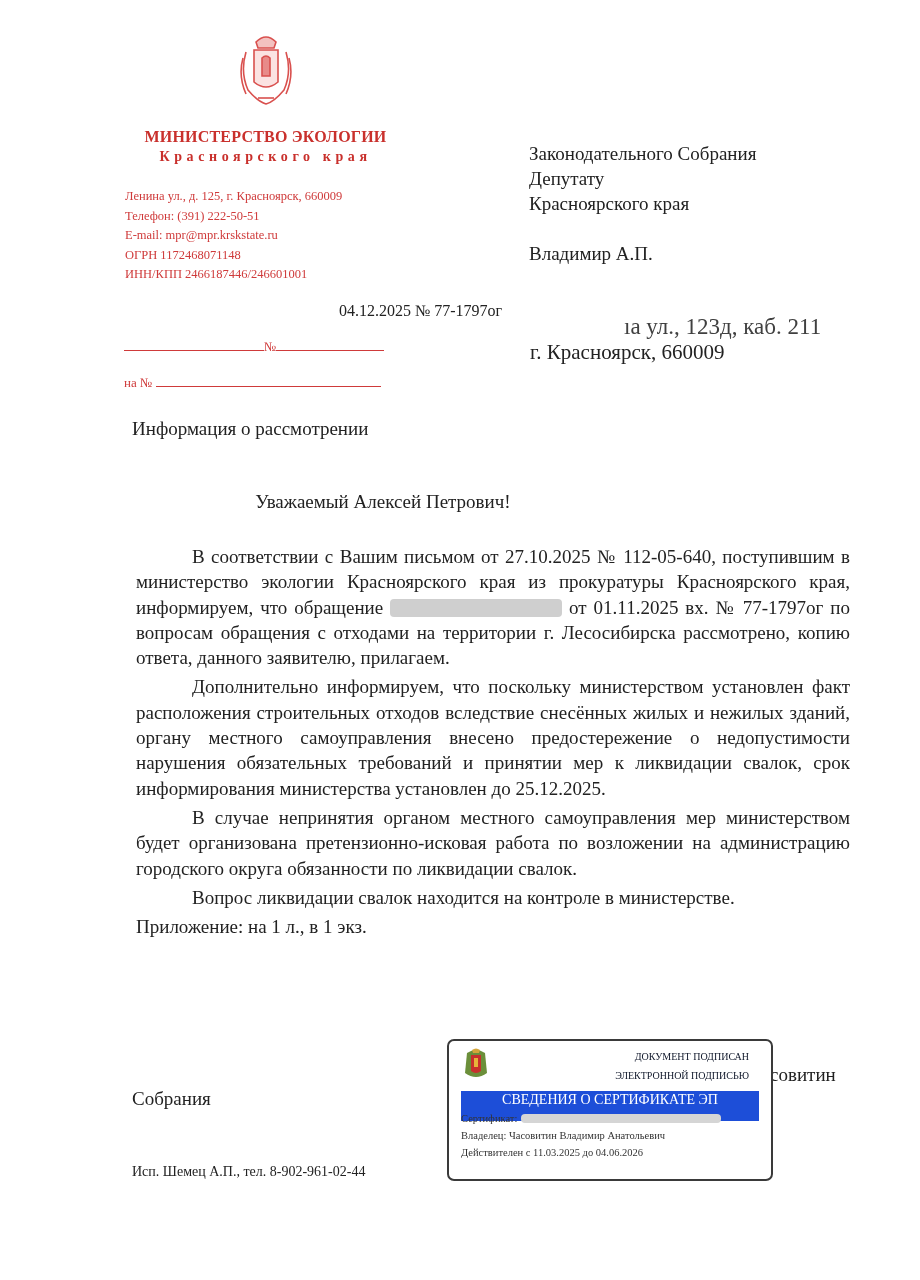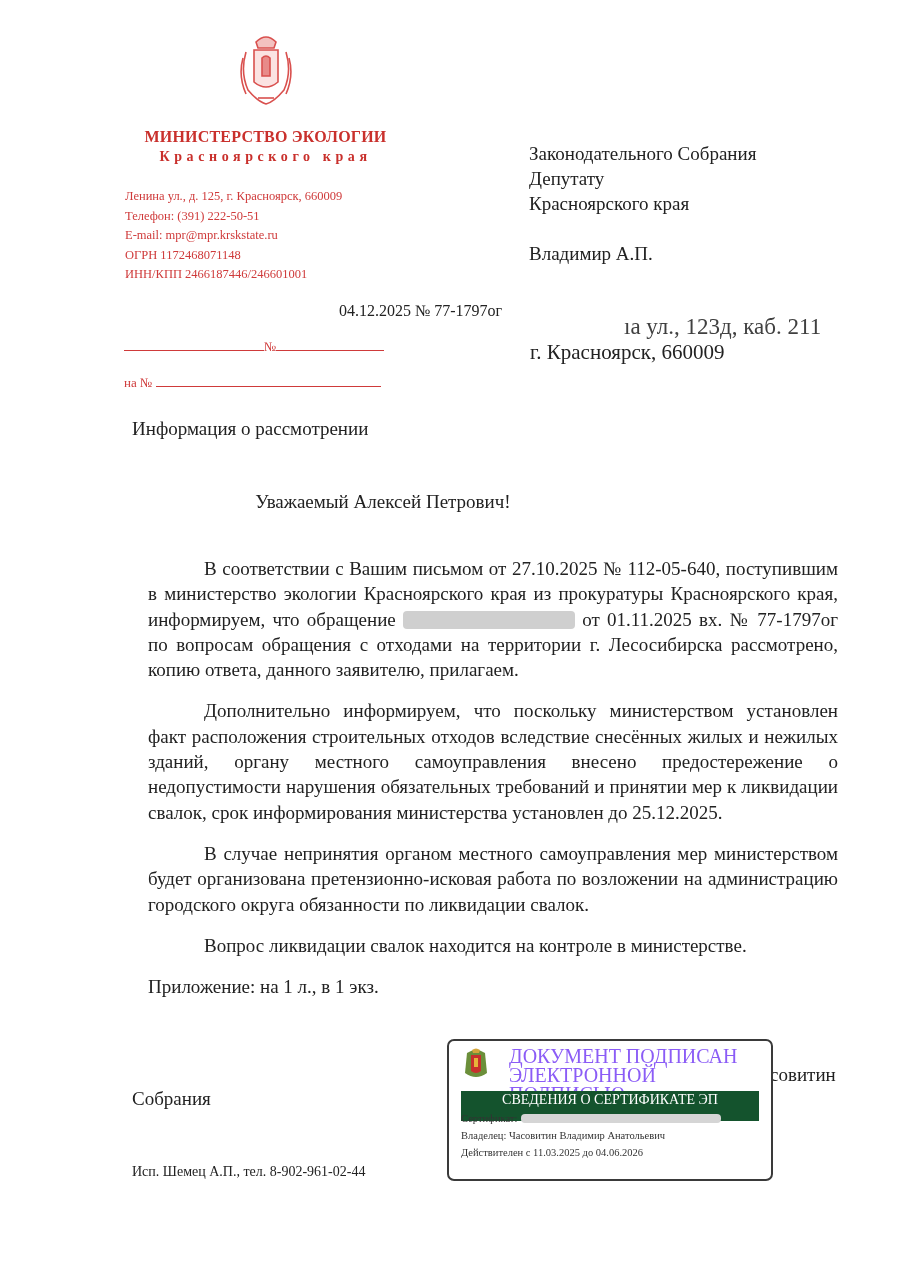--- a/index.html
+++ b/index.html
@@ -19,31 +19,31 @@
   .naline { left:124px; top:374px; font-size:13px; color:#cf3a3a; }
   
   .addressee { left:529px; top:141px; font-size:19px; line-height:25px; color:#222; }
   .addr { left:586px; top:314px; font-size:23px; color:#404040;margin-left:38px; }
   .addr2 { left:530px; top:340px; font-size:21px; color:#222; }
   
   .subject { left:132px; top:416px; font-size:19px; line-height:25px; color:#222; width:300px; }
   .greeting { left:0; top:491px; width:736px; text-align:center; font-size:19px; color:#222; padding-left:30px; box-sizing:border-box; }
   
   .body { left:132px; top:540px; width:722px; font-size:19px; line-height:25.3px; color:#222; text-align:justify; }
-  .body p { margin:16px; text-indent:56px; }
+  .body p { margin:4px; text-indent:56px; }
   .body p.noind { text-indent:0; }
   .redact { display:inline-block; width:172px; height:18px; background:#cfcfcf; border-radius:4px; vertical-align:-3px; }
   
   .minister { left:132px; top:1088px; font-size:19px; color:#222; }
   .surname { left:770px; top:1064px; font-size:19px; color:#222; }
   .executor { left:132px; top:1164px; font-size:14px; color:#222; }
   .stamp { left:447px; top:1039px; width:326px; height:142px; border:2px solid #3a3a3a; border-radius:7px; background:#fff; box-sizing:border-box; }
   .stamp .sc { position:absolute; left:14px; top:6px; width:26px; height:34px; }
-  .stamp .hdr { position:absolute; left:60px; top:6px; width:240px; text-align:left; font-size:20px; line-height:19px; color:#8b5cf6; }
-  .stamp .bar { position:absolute; left:12px; top:50px; width:298px; height:30px; background:#14532d; color:#fff; font-size:14px; line-height:17px; text-align:center; }
+  .stamp .hdr { position:absolute; left:60px; top:6px; width:240px; text-align:right; font-size:10px; line-height:19px; color:#0f172a; }
+  .stamp .bar { position:absolute; left:12px; top:50px; width:298px; height:30px; background:#1d4ed8; color:#fff; font-size:14px; line-height:17px; text-align:center; }
   .stamp .row { position:absolute; left:12px; font-size:10.5px; color:#333; }
   .stamp .cred { display:inline-block; width:200px; height:9px; background:#d5d5d5; border-radius:4px; vertical-align:-1px; margin-left:4px; }
 </style>
 </head>
 <body>
 
 <svg class="abs crest" viewBox="0 0 56 76">
   <g fill="none" stroke="#d9504e" stroke-width="1.6">
     <path d="M18 10 Q28 0 38 10 L36 16 L20 16 Z" fill="#f3c2c0"></path>
     <path d="M16 18 L40 18 L40 50 Q28 60 16 50 Z" fill="#fbe3e2"></path>

